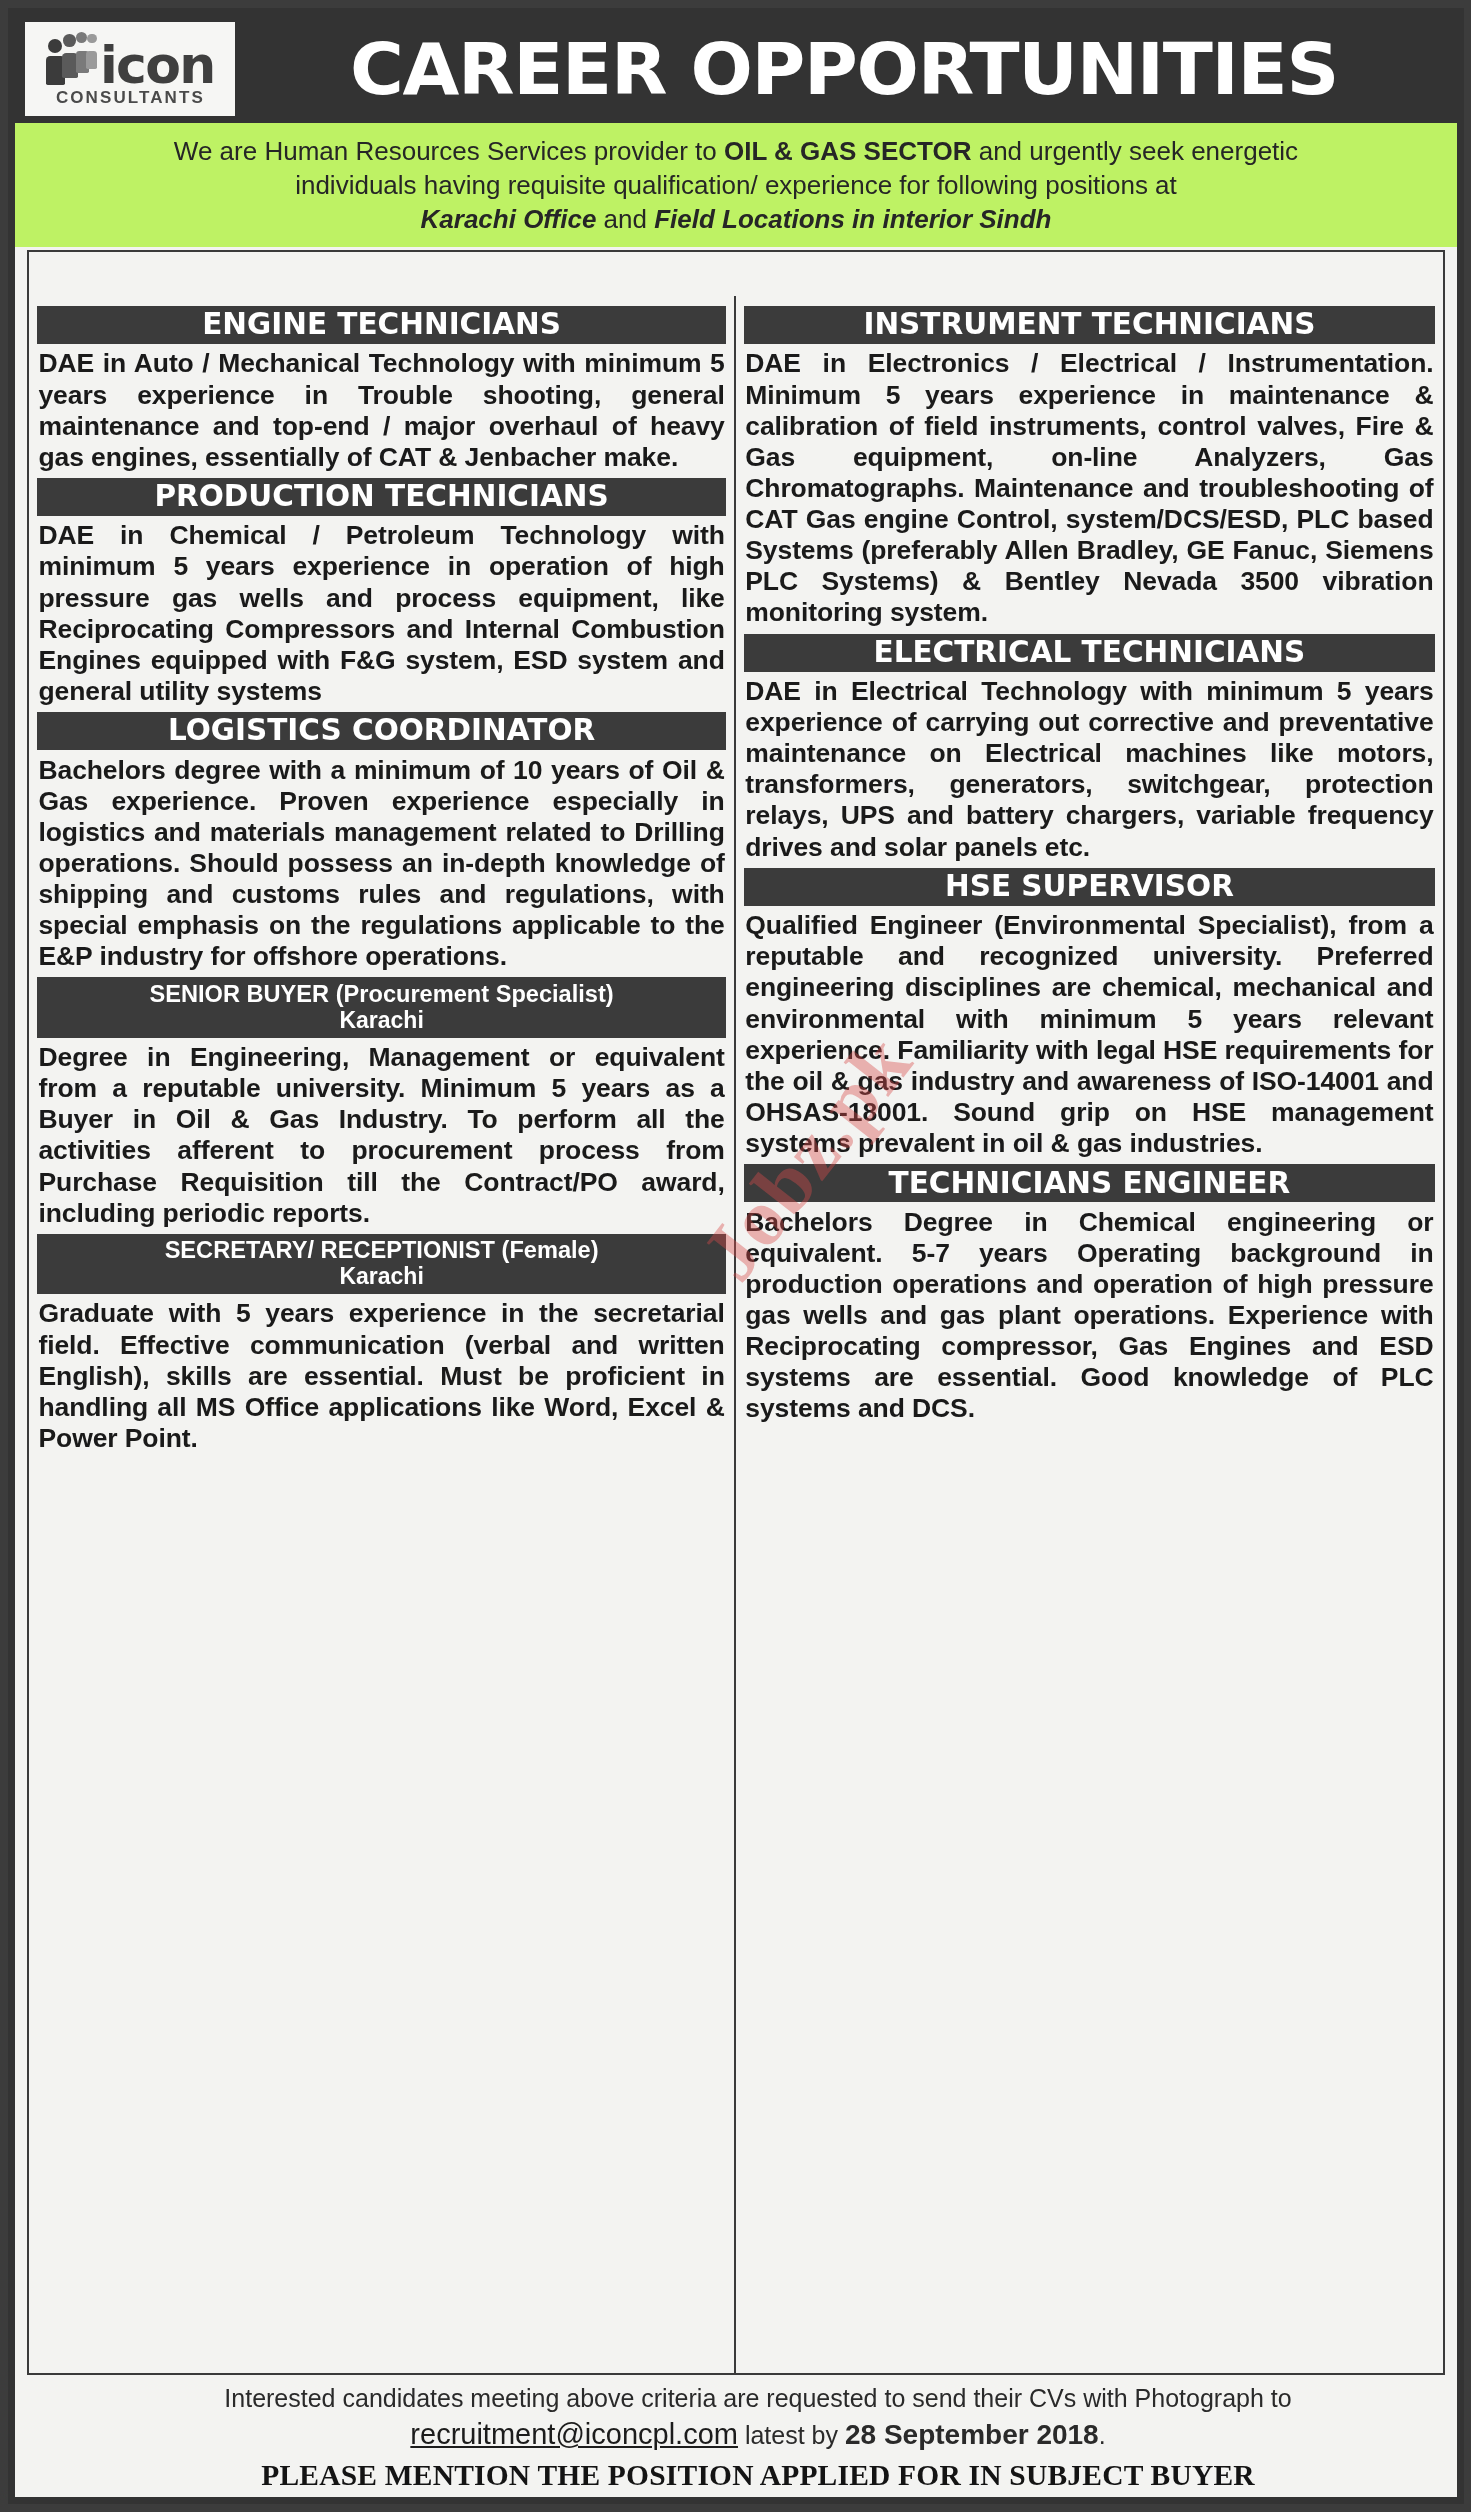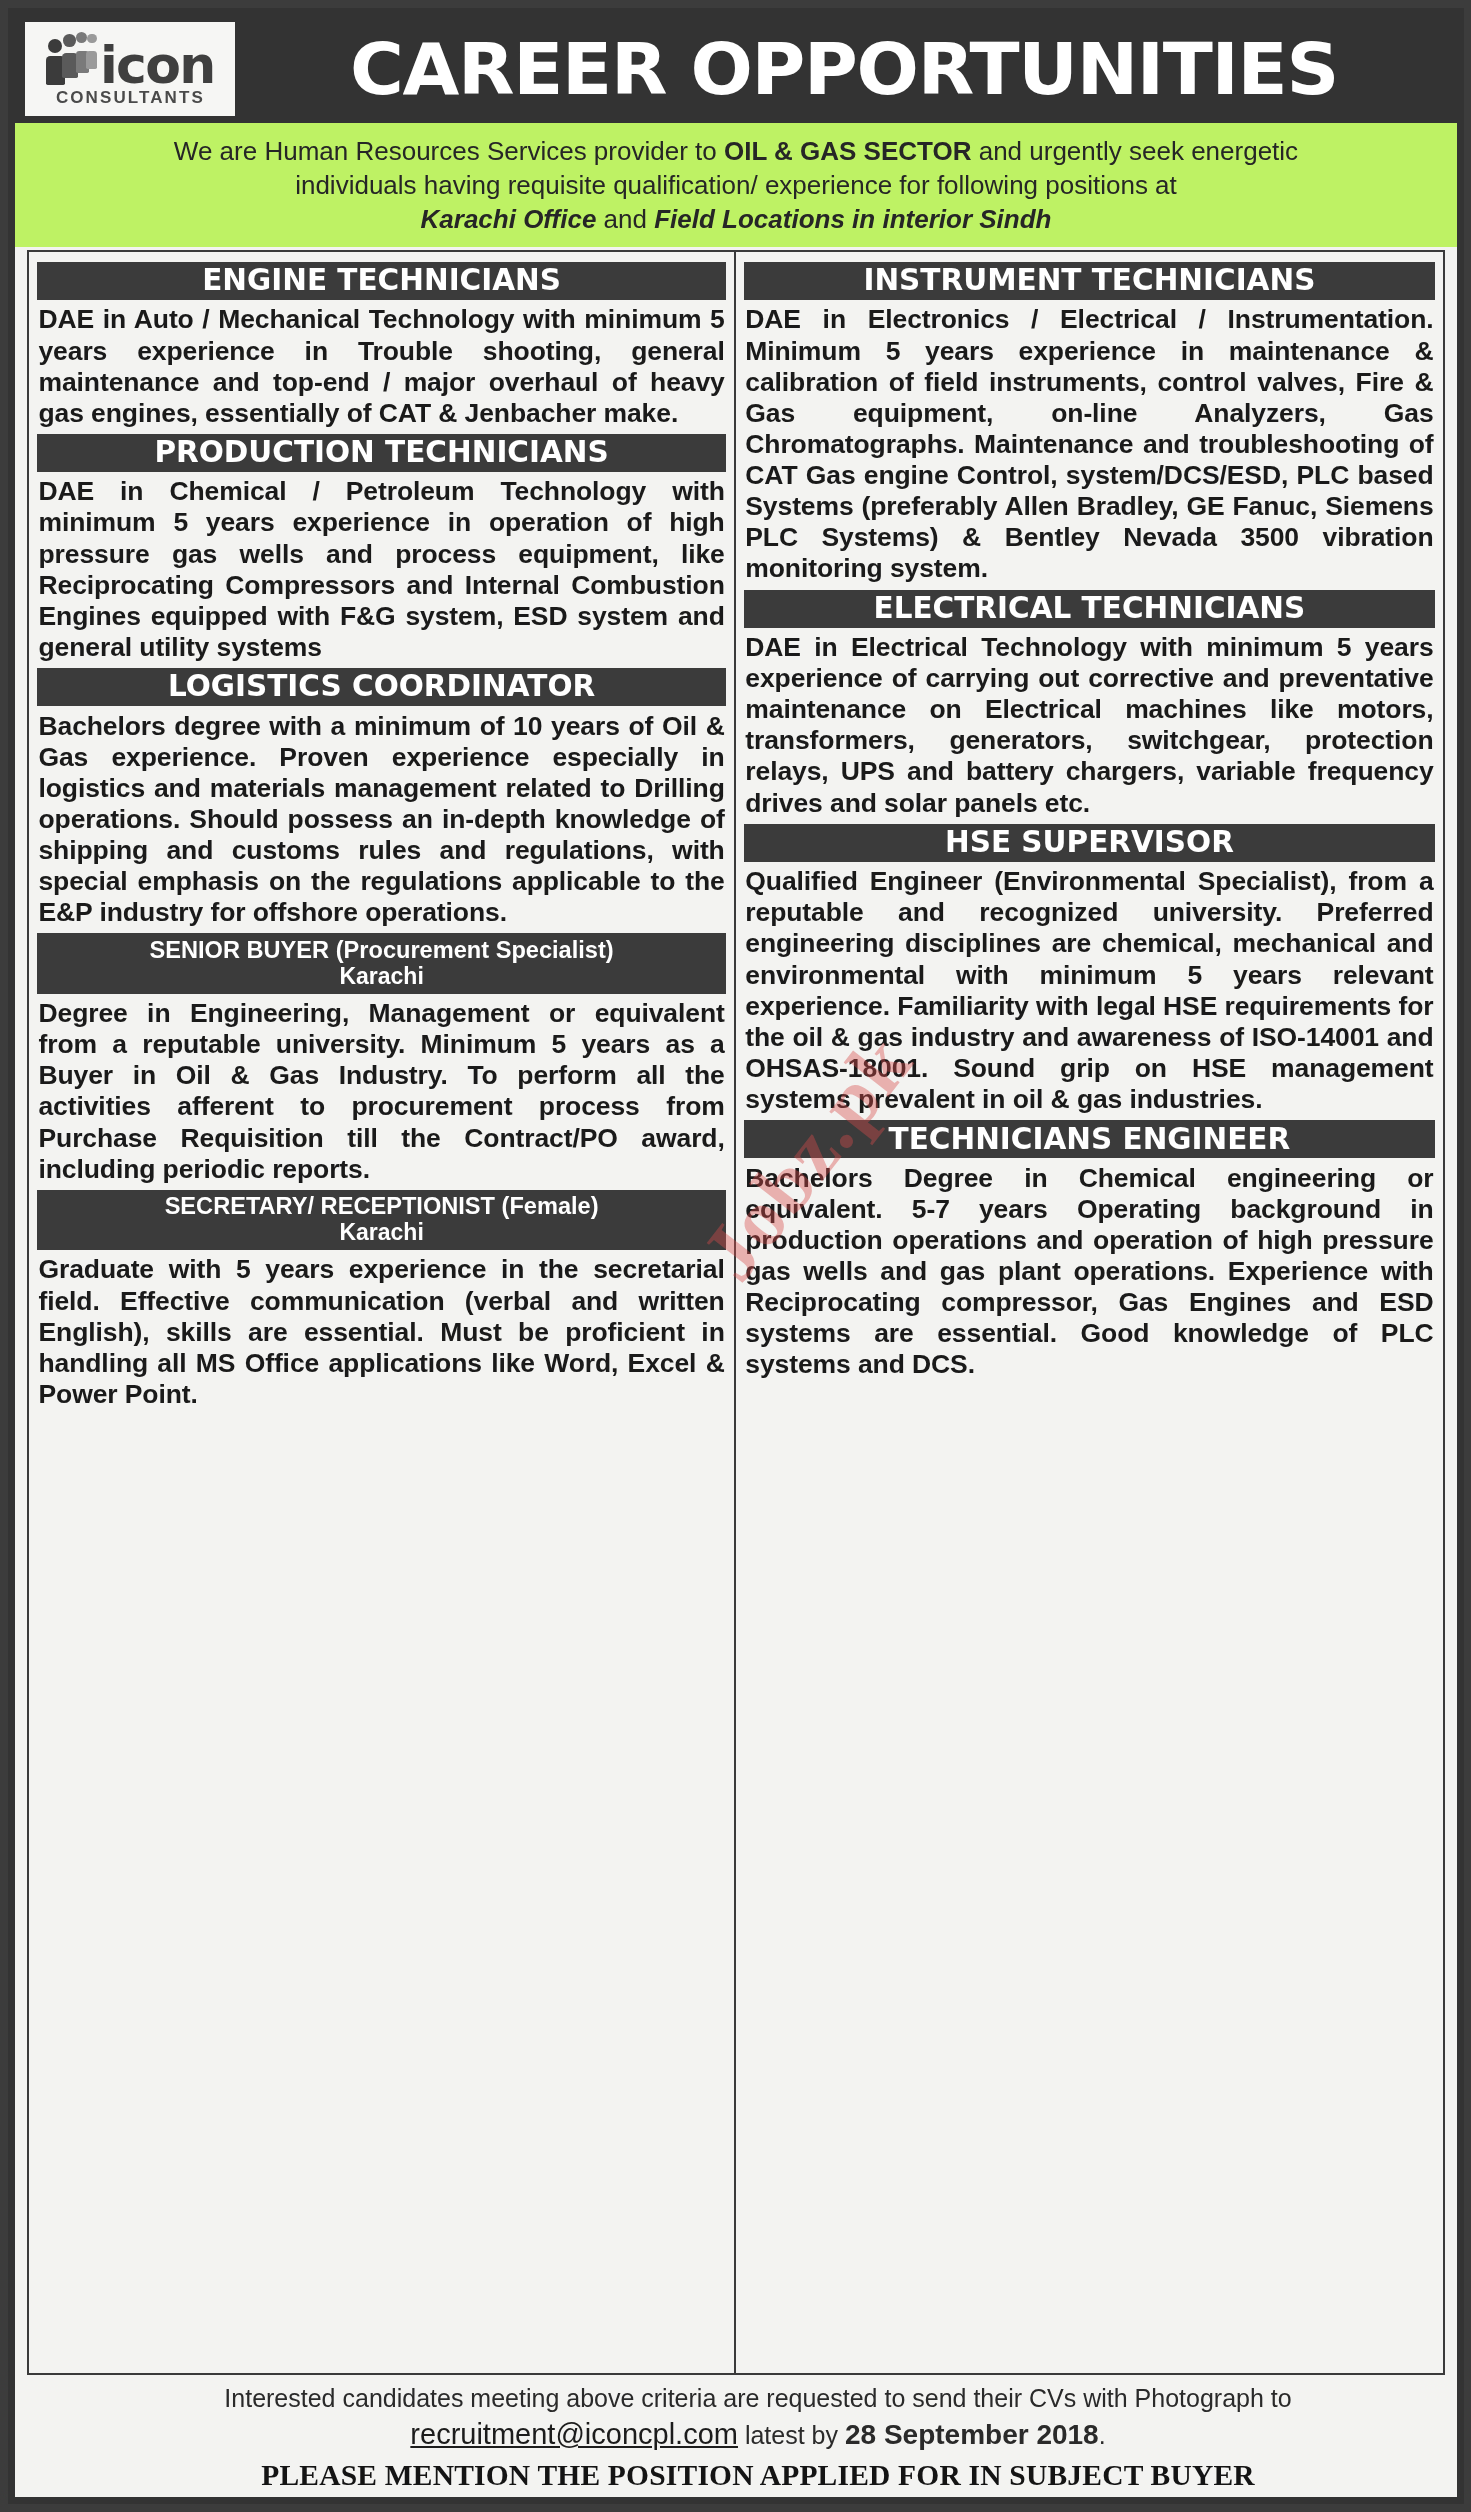--- a/index.html
+++ b/index.html
@@ -135,20 +135,21 @@
     background: #f3f3f1;
     display: flex;
     box-sizing: border-box;
     overflow: hidden;
   }
   .col {
     box-sizing: border-box;
     padding: 5px 7.6px 6.7px 7.6px;
     width: 50%;
     overflow: hidden;
+    margin-top: 44px;
   }
   .col.left  { border-right: 2.5px solid #3a3a3a; }
 
   .sec-head {
     background: #3b3b3b;
     color: #ffffff;
     font-family: "DejaVu Sans", sans-serif;
     font-weight: bold;
     font-size: 29.5px;
     letter-spacing: 0px;

